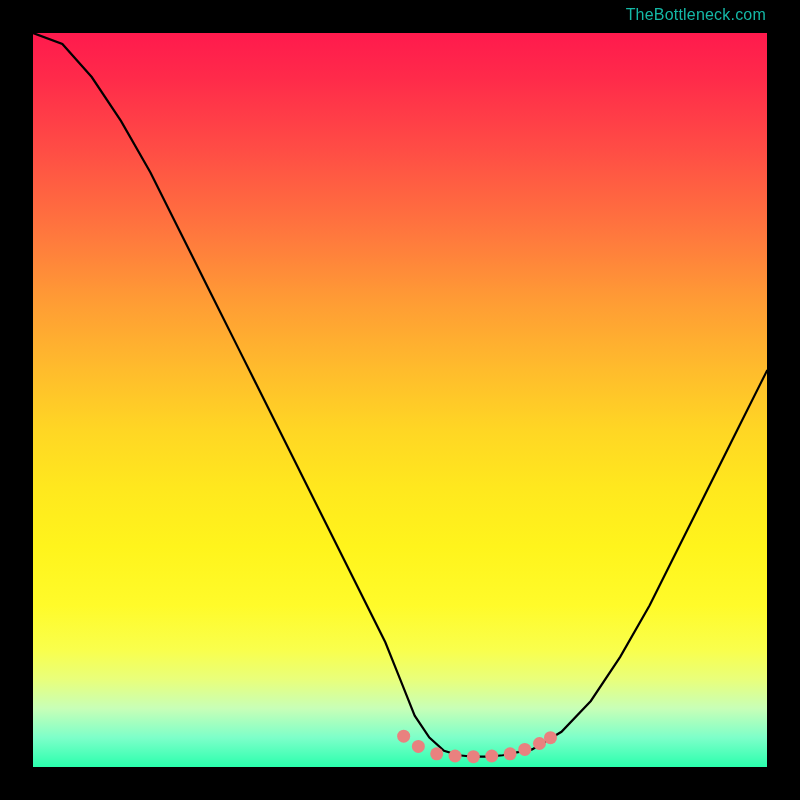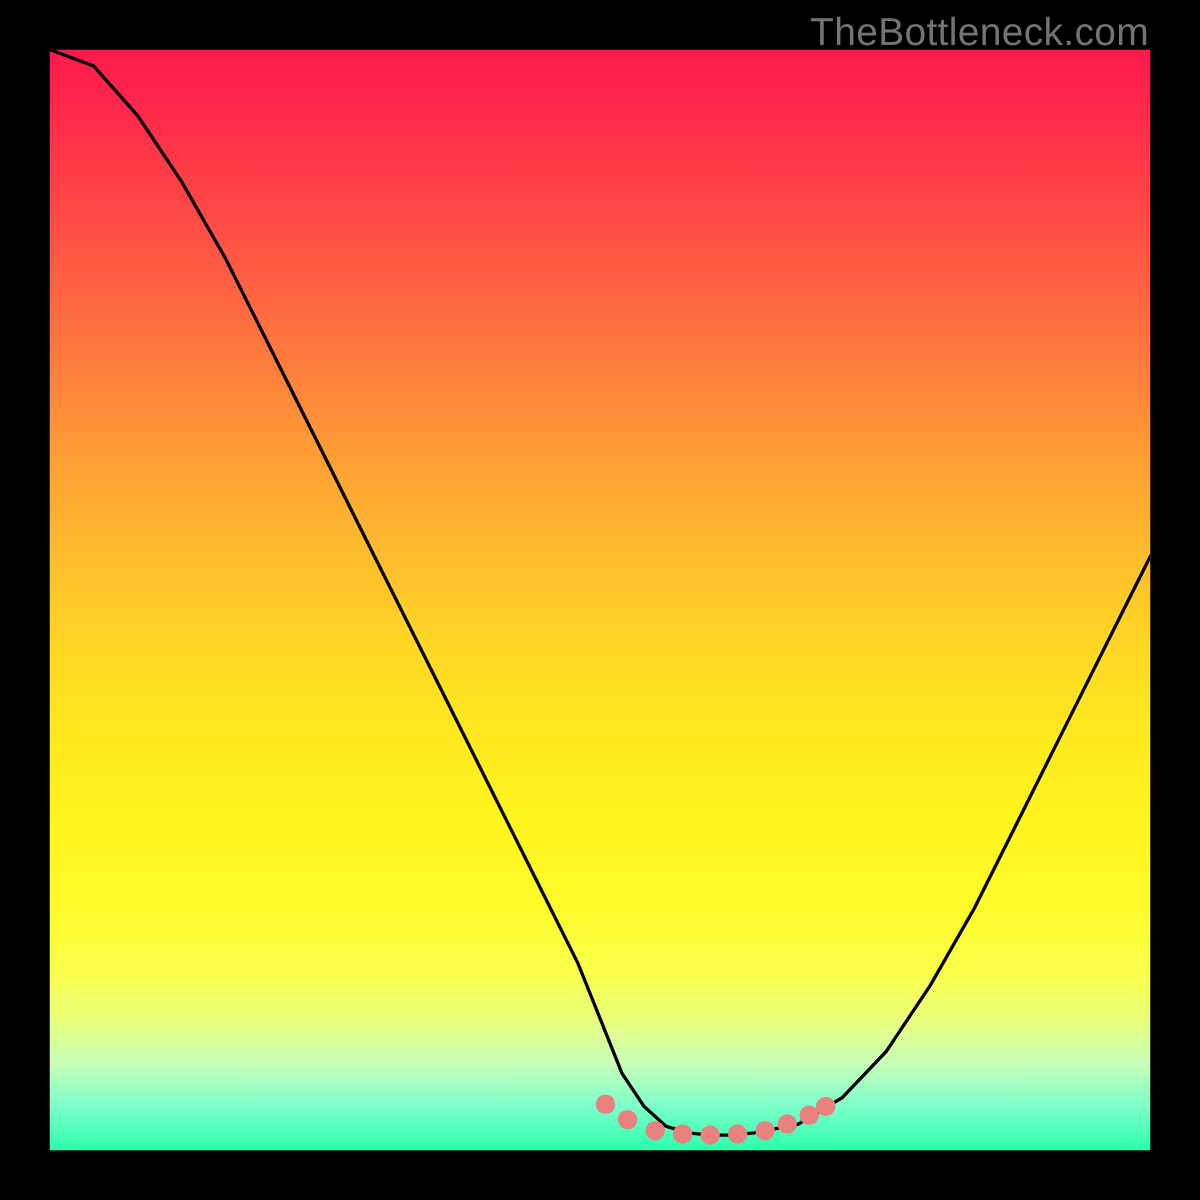--- a/index.html
+++ b/index.html
@@ -41,22 +41,22 @@
   }
   .curve-svg {
     position: absolute;
     inset: 0;
   }
   .watermark {
     position: absolute;
     top: 6px;
     right: 34px;
     font-family: Arial, Helvetica, sans-serif;
-    font-size: 26px;
-    color: #737373;
+    font-size: 16px;
+    color: #14b8a6;
     letter-spacing: 0.2px;
     user-select: none;
   }
 </style>
 </head>
 <body>
 
 <div class="frame">
 
   <div class="plot-area">

